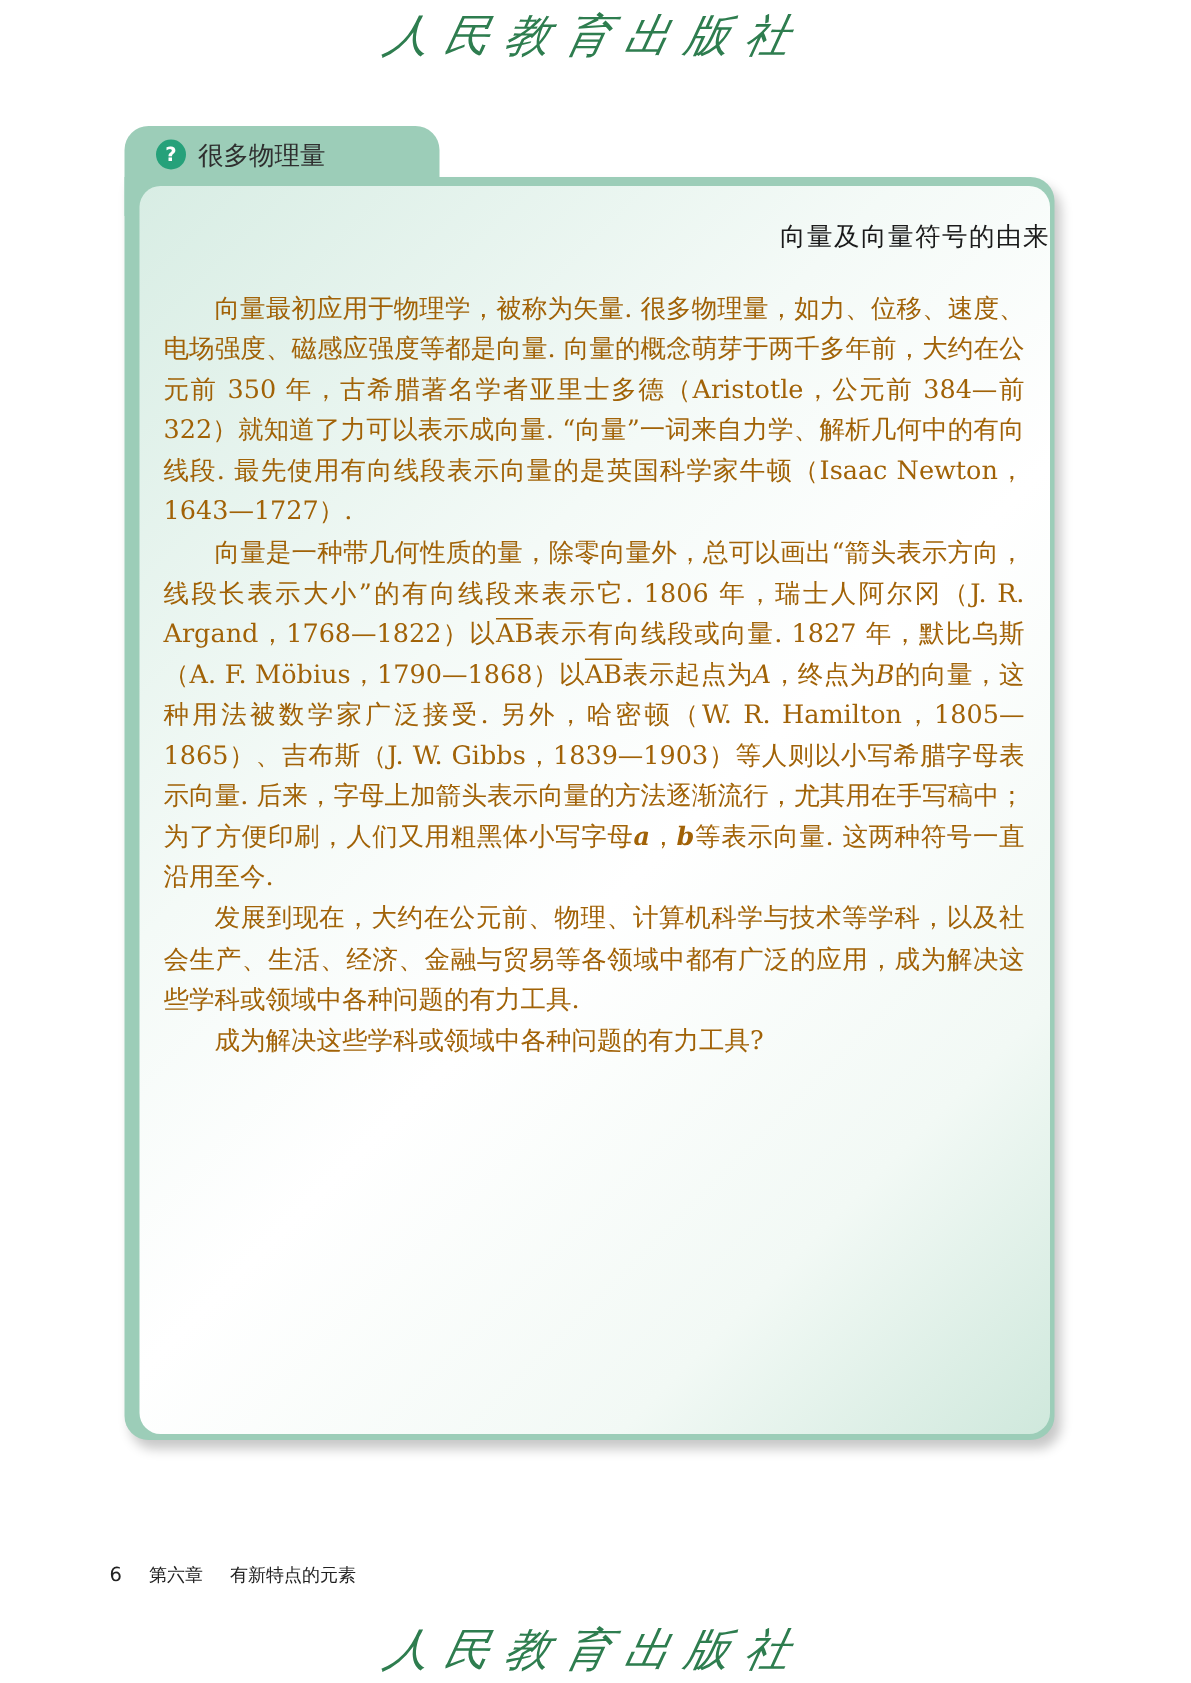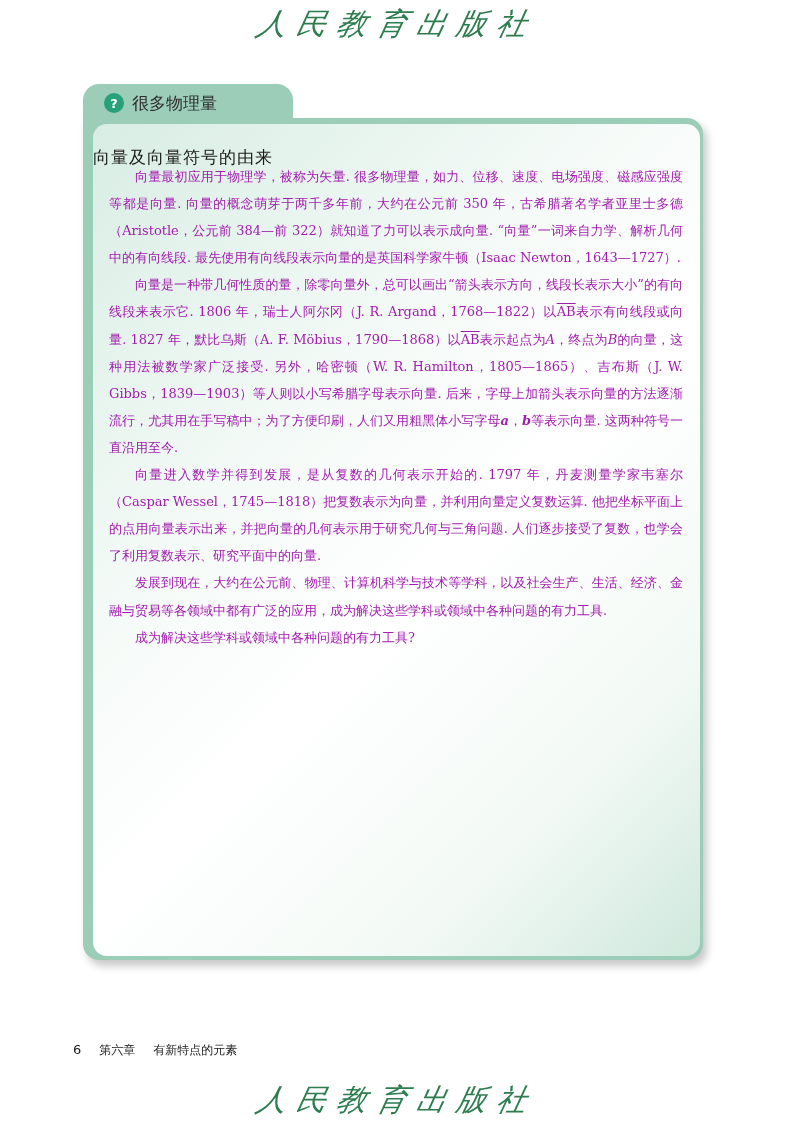--- a/index.html
+++ b/index.html
@@ -32,26 +32,26 @@
       position: absolute; left: 83px; top: 118px; width: 620px; height: 842px;
       background: #9ccdb8; border-radius: 0 16px 16px 16px;
       box-shadow: 4px 6px 8px rgba(0,0,0,0.22);
     }
     .card {
       position: absolute; left: 93px; top: 124px; width: 607px; height: 832px;
       border-radius: 14px;
       background: linear-gradient(135deg, #d8ede4 0%, #f4faf7 35%, #ffffff 55%, #f2f9f5 80%, #cfe8dc 100%);
     }
     .title {
-      position: absolute; left: 93px; top: 146px; width: 607px; text-align: left;
+      position: absolute; left: 93px; top: 146px; width: 607px; text-align: right;
       font-family: "DejaVu Sans", sans-serif; font-size: 17px; color: #1a1a1a; letter-spacing: 1px;
     }
     .body {
-      position: absolute; left: 109px; top: 163px; width: 574px;
-      font-size: 13px; line-height: 27.1px; color: #a21caf; text-align: justify;
+      position: absolute; left: 109px; top: 193px; width: 574px;
+      font-size: 17px; line-height: 27.1px; color: #a16207; text-align: justify;
     }
     .body p { margin: 0; text-indent: 2em; }
     .footer {
       position: absolute; left: 73px; top: 1042px; font-size: 12px; color: #222;
       display: flex; gap: 18px; align-items: baseline;
     }
     .footer .num { font-family: "DejaVu Sans", sans-serif; font-size: 13px; }
     .vec { text-decoration: overline; }
     .it { font-style: italic; }
     .bf { font-weight: bold; font-style: italic; }
@@ -67,21 +67,20 @@
   <span class="tab-icon">?</span>
   <span>很多物理量</span>
 </div>
 <div class="card"></div>
 
 <div class="title">向量及向量符号的由来</div>
 
 <div class="body">
   <p>向量最初应用于物理学，被称为矢量. 很多物理量，如力、位移、速度、电场强度、磁感应强度等都是向量. 向量的概念萌芽于两千多年前，大约在公元前 350 年，古希腊著名学者亚里士多德（Aristotle，公元前 384—前 322）就知道了力可以表示成向量. “向量”一词来自力学、解析几何中的有向线段. 最先使用有向线段表示向量的是英国科学家牛顿（Isaac Newton，1643—1727）.</p>
   <p><span>向量是一种带几何性质的量，除零向量外，总可以画出“箭头表示方向，线段长表示大小”的有向线段来表示它. 1806 年，瑞士人阿尔冈（J. R. Argand，1768—1822）以</span><span class="vec">AB</span><span>表示有向线段或向量. 1827 年，默比乌斯（A. F. Möbius，1790—1868）以</span><span class="vec">AB</span><span>表示起点为</span><span class="it">A</span><span>，终点为</span><span class="it">B</span><span>的向量，这种用法被数学家广泛接受. 另外，哈密顿（W. R. Hamilton，1805—1865）、吉布斯（J. W. Gibbs，1839—1903）等人则以小写希腊字母表示向量. 后来，字母上加箭头表示向量的方法逐渐流行，尤其用在手写稿中；为了方便印刷，人们又用粗黑体小写字母</span><span class="bf">a</span><span>，</span><span class="bf">b</span><span>等表示向量. 这两种符号一直沿用至今.</span></p>
-  <p>向量进入数学并得到发展，是从复数的几何表示开始的. 1797 年，丹麦测量学家韦塞尔（Caspar Wessel，1745—1818）把复数表示为向量，并利用向量定义复数运算. 他把坐标平面上的点用向量表示出来，并把向量的几何表示用于研究几何与三角问题. 人们逐步接受了复数，也学会了利用复数表示、研究平面中的向量.</p>
   <p>发展到现在，大约在公元前、物理、计算机科学与技术等学科，以及社会生产、生活、经济、金融与贸易等各领域中都有广泛的应用，成为解决这些学科或领域中各种问题的有力工具.</p>
   <p>成为解决这些学科或领域中各种问题的有力工具?</p>
 </div>
 
 <div class="footer">
   <span class="num">6</span>
   <span>第六章</span>
   <span>有新特点的元素</span>
 </div>
 

